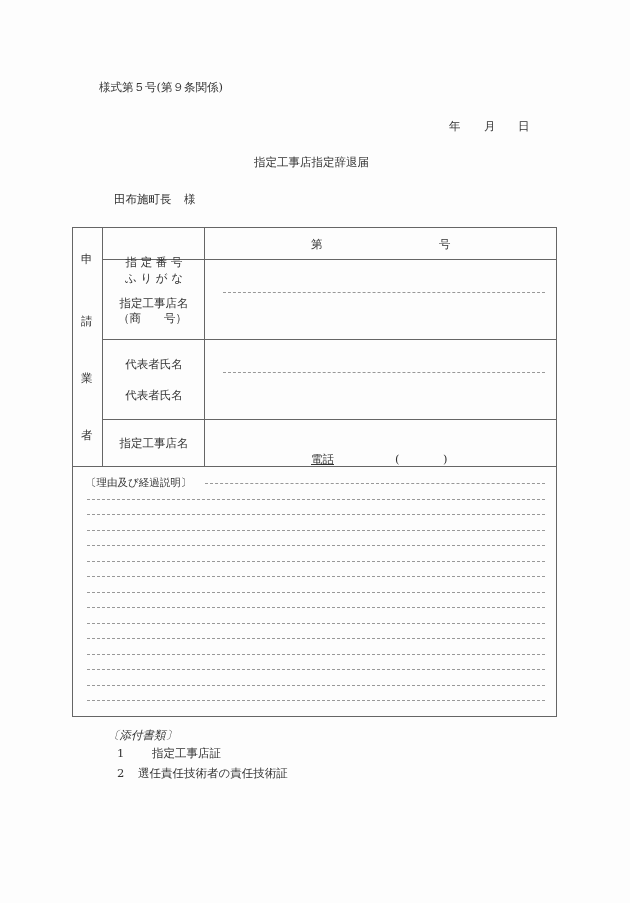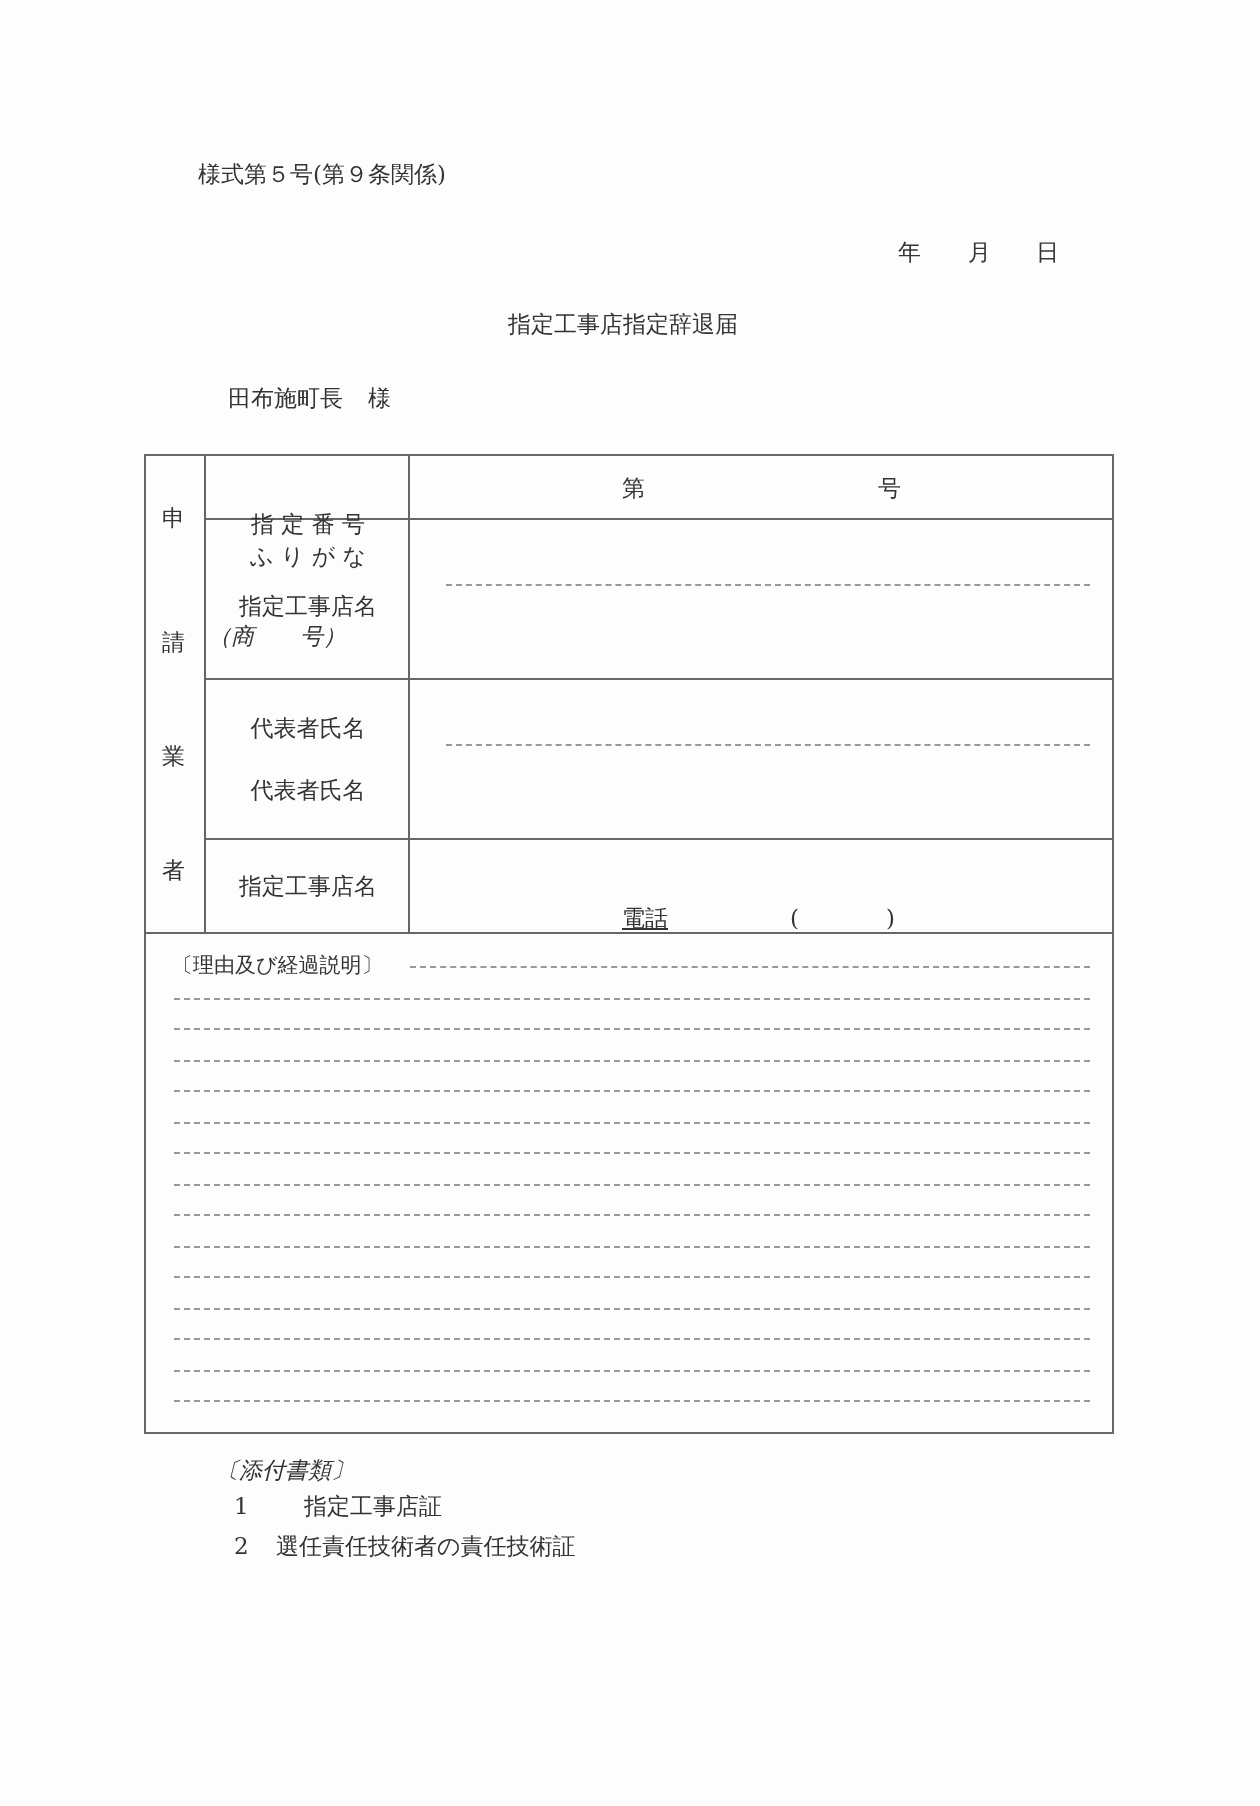--- a/index.html
+++ b/index.html
@@ -45,21 +45,21 @@
   <div class="abs f12" style="left:8px; top:86px;">請</div>
   <div class="abs f12" style="left:8px; top:143px;">業</div>
   <div class="abs f12" style="left:8px; top:200px;">者</div>
 
   <div class="abs f12 center" style="left:31px; width:100px; top:27px;">指 定 番 号</div>
   <div class="abs f12" style="left:238px; top:9px;">第</div>
   <div class="abs f12" style="left:366px; top:9px;">号</div>
 
   <div class="abs f12 center" style="left:31px; width:100px; top:43px;">ふ り が な</div>
   <div class="abs f12 center" style="left:31px; width:100px; top:68px;">指定工事店名</div>
-  <div class="abs f12" style="left:31px; top:83px;font-style:italic;">（商　　号）</div>
+  <div class="abs f12" style="left:45px; top:83px;">（商　　号）</div>
   <div class="dots" style="left:150px; top:64px; width:322px;"></div>
 
   <div class="abs f12 center" style="left:31px; width:100px; top:129px;">代表者氏名</div>
   <div class="abs f12 center" style="left:31px; width:100px; top:160px;">代表者氏名</div>
   <div class="dots" style="left:150px; top:144px; width:322px;"></div>
 
   <div class="abs f12 center" style="left:31px; width:100px; top:208px;">指定工事店名</div>
   <div class="abs f12" style="left:238px; top:224px;text-decoration:underline;">電話</div>
   <div class="abs f12" style="left:322px; top:224px;">(</div>
   <div class="abs f12" style="left:370px; top:224px;">)</div>

